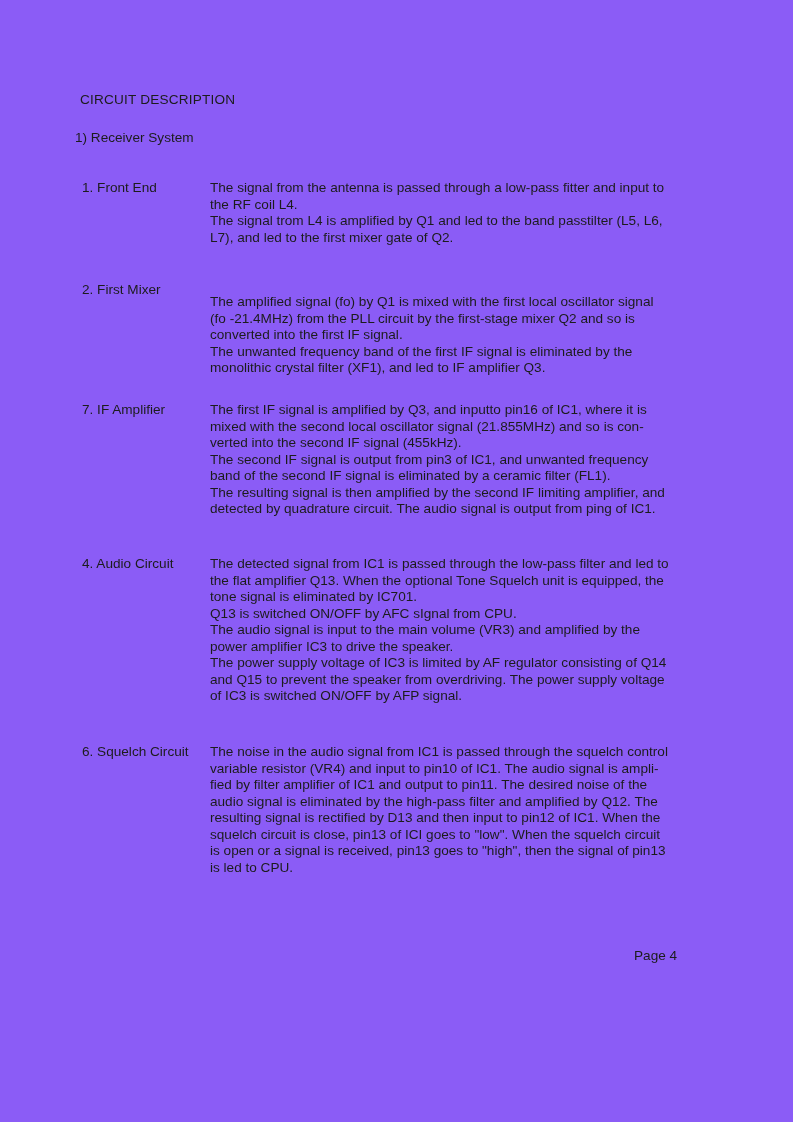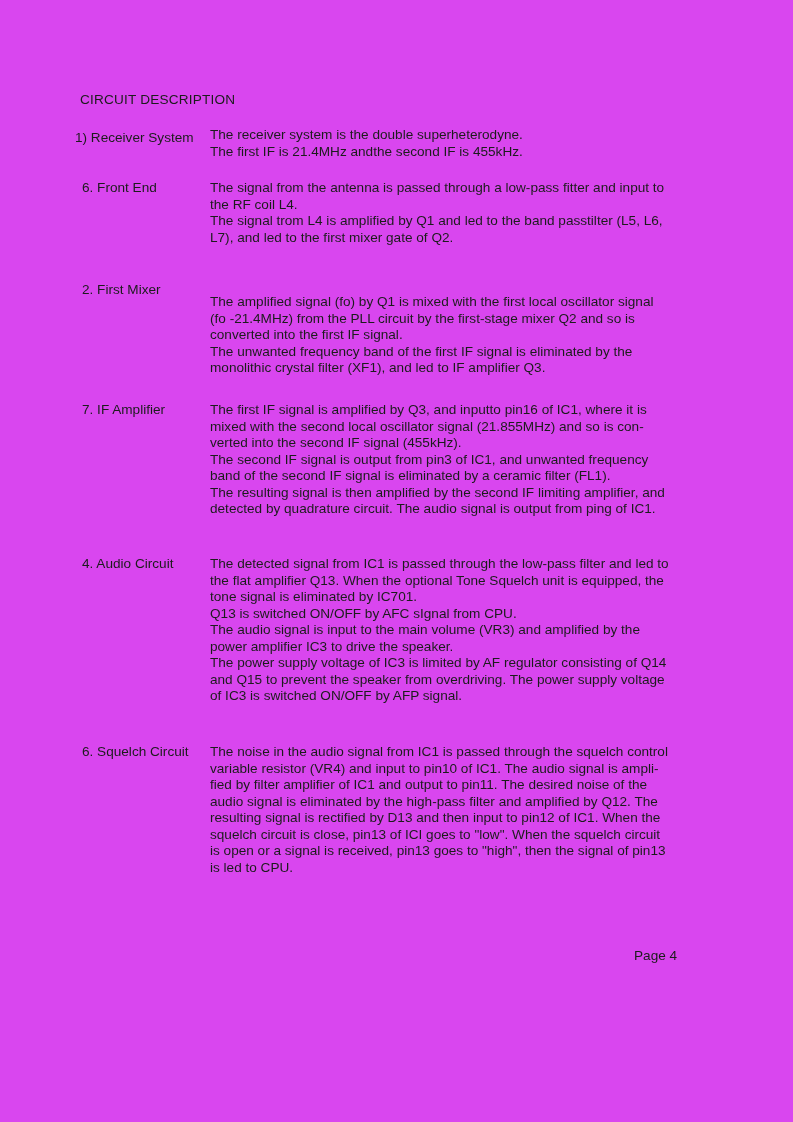--- a/index.html
+++ b/index.html
@@ -4,21 +4,21 @@
 <style>
   html, body {
     margin: 0;
     padding: 0;
     background: #ffffff;
   }
   .page {
     position: relative;
     width: 793px;
     height: 1122px;
-    background: #d946ef;
+    background: #8b5cf6;
     font-family: "Liberation Sans", "DejaVu Sans", sans-serif;
     font-size: 13.6px;
     line-height: 16.5px;
     color: #1c1c1c;
     overflow: hidden;
   }
   .abs { position: absolute; }
   .doc-title {
     left: 80px;
     top: 92px;
@@ -50,24 +50,22 @@
     top: 948px;
   }
 </style>
 </head>
 <body>
 
 <div class="page">
 
   <div class="abs doc-title">CIRCUIT DESCRIPTION</div>
   <div class="abs doc-subtitle">1) Receiver System</div>
-  <div class="abs intro">The receiver system is the double superheterodyne.
-The first IF is 21.4MHz andthe second IF is 455kHz.</div>
 
-  <div class="abs section-label" style="top:180px">6. Front End</div>
+  <div class="abs section-label" style="top:180px">1. Front End</div>
   <div class="abs section-body" style="top:180px">The signal from the antenna is passed through a low-pass fitter and input to
 the RF coil L4.
 The signal trom L4 is amplified by Q1 and led to the band passtilter (L5, L6,
 L7), and led to the first mixer gate of Q2.</div>
 
   <div class="abs section-label" style="top:282px">2. First Mixer</div>
   <div class="abs section-body" style="top:294px">The amplified signal (fo) by Q1 is mixed with the first local oscillator signal
 (fo -21.4MHz) from the PLL circuit by the first-stage mixer Q2 and so is
 converted into the first IF signal.
 The unwanted frequency band of the first IF signal is eliminated by the

